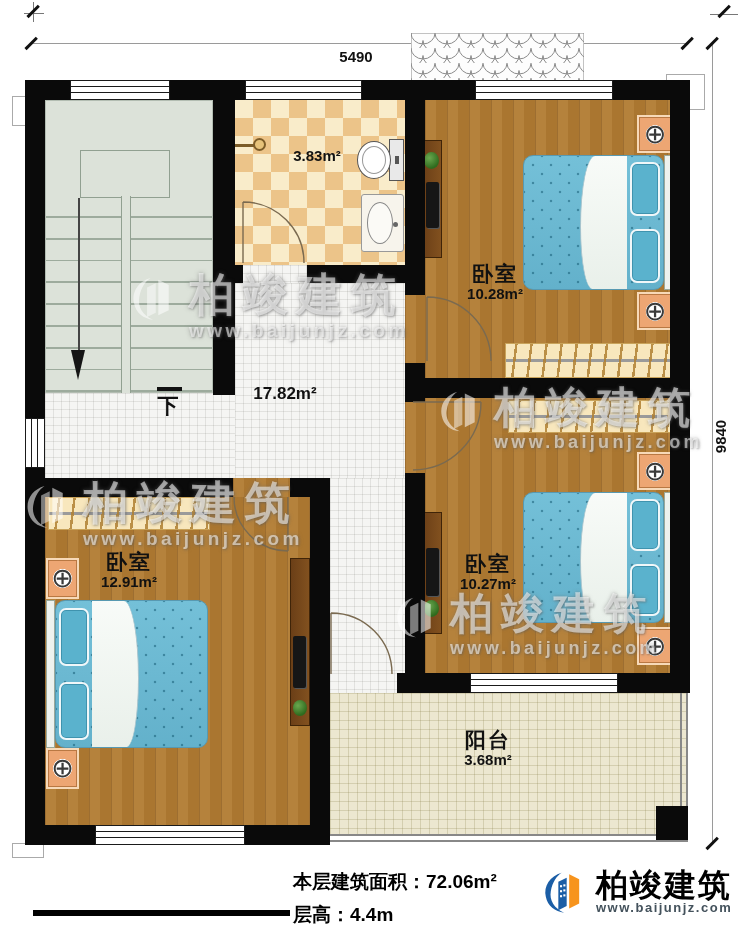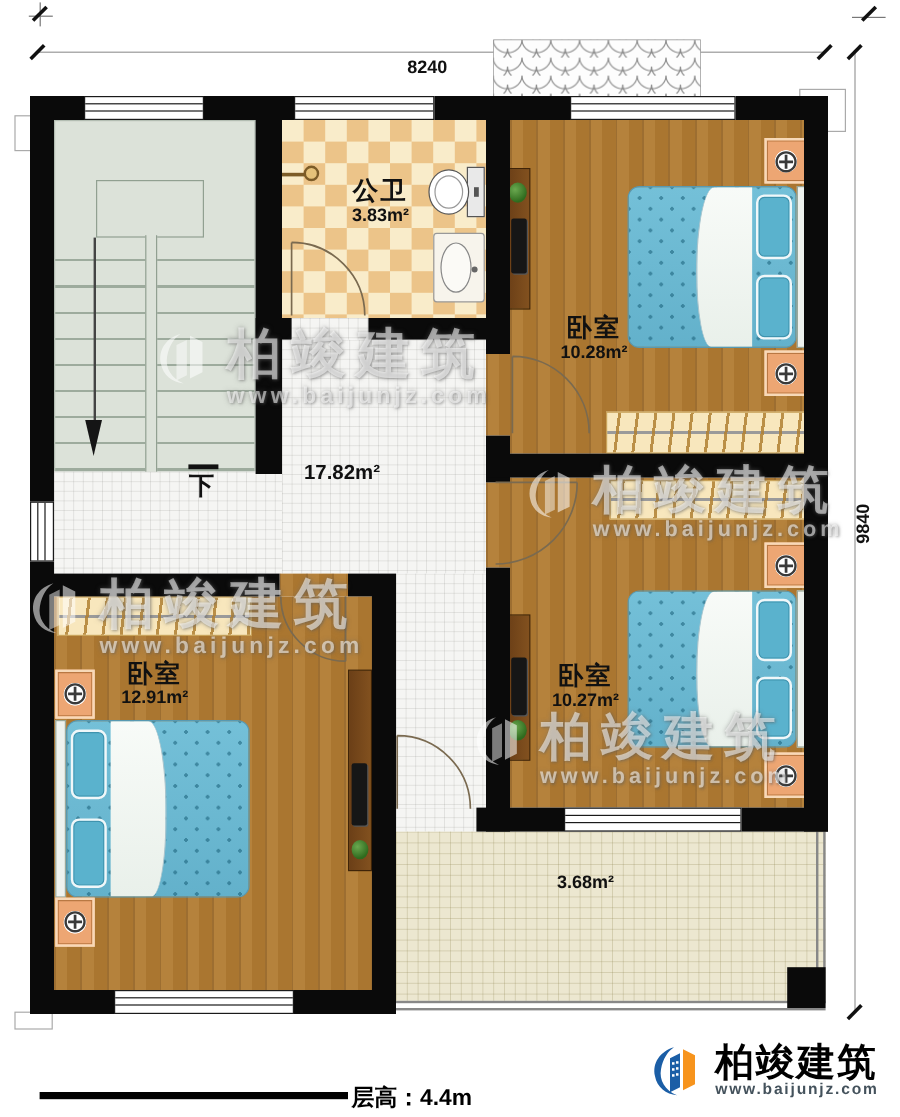--- a/index.html
+++ b/index.html
@@ -62,21 +62,21 @@
     </defs>
   </svg>
 
   <div class="eave" style="left:12px;top:96px;width:34px;height:28px;"></div>
   <div class="eave" style="left:666px;top:74px;width:37px;height:34px;"></div>
   <div class="eave" style="left:12px;top:843px;width:30px;height:13px;"></div>
 
   <div class="dimline" style="left:30px;top:43px;width:658px;height:1px;"></div>
   <div class="slash" style="left:23px;top:42px;"></div>
   <div class="slash" style="left:679px;top:42px;"></div>
-  <div class="dimlabel" style="left:330px;top:48px;width:52px;">8240</div>
+  <div class="dimlabel" style="left:330px;top:48px;width:52px;">5490</div>
 
   <div class="dimline" style="left:712px;top:44px;width:1px;height:800px;"></div>
   <div class="slash" style="left:704px;top:42px;"></div>
   <div class="slash" style="left:704px;top:842px;"></div>
   <div class="dimlabel" style="left:690px;top:428px;width:60px;transform:rotate(-90deg);">9840</div>
 
   <div class="tickline" style="left:33px;top:2px;width:1px;height:20px;"></div>
   <div class="tickline" style="left:24px;top:13px;width:20px;height:1px;"></div>
   <div class="slash" style="left:25px;top:10px;"></div>
   <div class="tickline" style="left:710px;top:14px;width:28px;height:1px;"></div>
@@ -216,36 +216,36 @@
     <g stroke="#7a6a50" stroke-width="1.4" fill="none">
       <path d="M243,202 L243,263 M243,202 A61,61 0 0 1 304,263"></path>
       <path d="M427,297 L427,361 M427,297 A64,64 0 0 1 491,361"></path>
       <path d="M413,402 L481,402 M481,402 A68,68 0 0 1 413,470"></path>
       <path d="M288,497 L288,551 M234,497 A54,54 0 0 0 288,551"></path>
       <path d="M331,613 L331,674 M331,613 A61,61 0 0 1 392,674"></path>
     </g>
   </svg>
 
   <div class="room-label" style="left:257px;top:148px;width:120px;">
-    <span class="nm">公卫</span>
     <span class="ar">3.83m²</span>
   </div>
   <div class="room-label" style="left:435px;top:262px;width:120px;">
     <span class="nm">卧室</span>
     <span class="ar">10.28m²</span>
   </div>
   <div class="room-label" style="left:428px;top:552px;width:120px;">
     <span class="nm">卧室</span>
     <span class="ar">10.27m²</span>
   </div>
   <div class="room-label" style="left:69px;top:550px;width:120px;">
     <span class="nm">卧室</span>
     <span class="ar">12.91m²</span>
   </div>
   <div class="room-label" style="left:428px;top:728px;width:120px;">
+    <span class="nm">阳台</span>
     <span class="ar">3.68m²</span>
   </div>
   <div class="room-label" style="left:225px;top:384px;width:120px;">
     <span class="ar" style="font-size:17px;">17.82m²</span>
   </div>
   <div class="room-label" style="left:152px;top:394px;width:34px;">
     <span class="nm" style="font-size:21px;">下</span>
   </div>
 
   <div class="wm" style="left:128px;top:272px;">
@@ -279,20 +279,23 @@
     <svg width="52" height="52">
         <use href="#wmlogo"></use>
       </svg>
     <div>
       <div class="t">柏竣建筑</div>
       <div class="u">www.baijunjz.com</div>
     </div>
   </div>
 
   <div class="abs" style="left:33px;top:910px;width:257px;height:6px;background:#000;"></div>
+  <div class="title-sub" style="left:293px;top:869px;">
+    <span>本层建筑面积：</span><span>72.06m²</span>
+  </div>
   <div class="title-sub" style="left:293px;top:902px;">
     <span>层高：</span><span>4.4m</span>
   </div>
 
   <svg class="abs" style="left:540px;top:862px;" width="50" height="58" viewBox="0 0 60 68">
     <path d="M26 12 C12 16 4 28 7 41 C9 52 18 59 29 60 C17 55 11 45 13 34 C15 23 20 16 26 12 Z" fill="#1b5ea6"></path>
     <polygon points="22,23 32,18 32,52 22,57" fill="#1b5ea6"></polygon>
     <rect x="24" y="27" width="2.5" height="2.5" fill="#fff"></rect>
       <rect x="28" y="26" width="2.5" height="2.5" fill="#fff"></rect>
     <rect x="24" y="33" width="2.5" height="2.5" fill="#fff"></rect>

